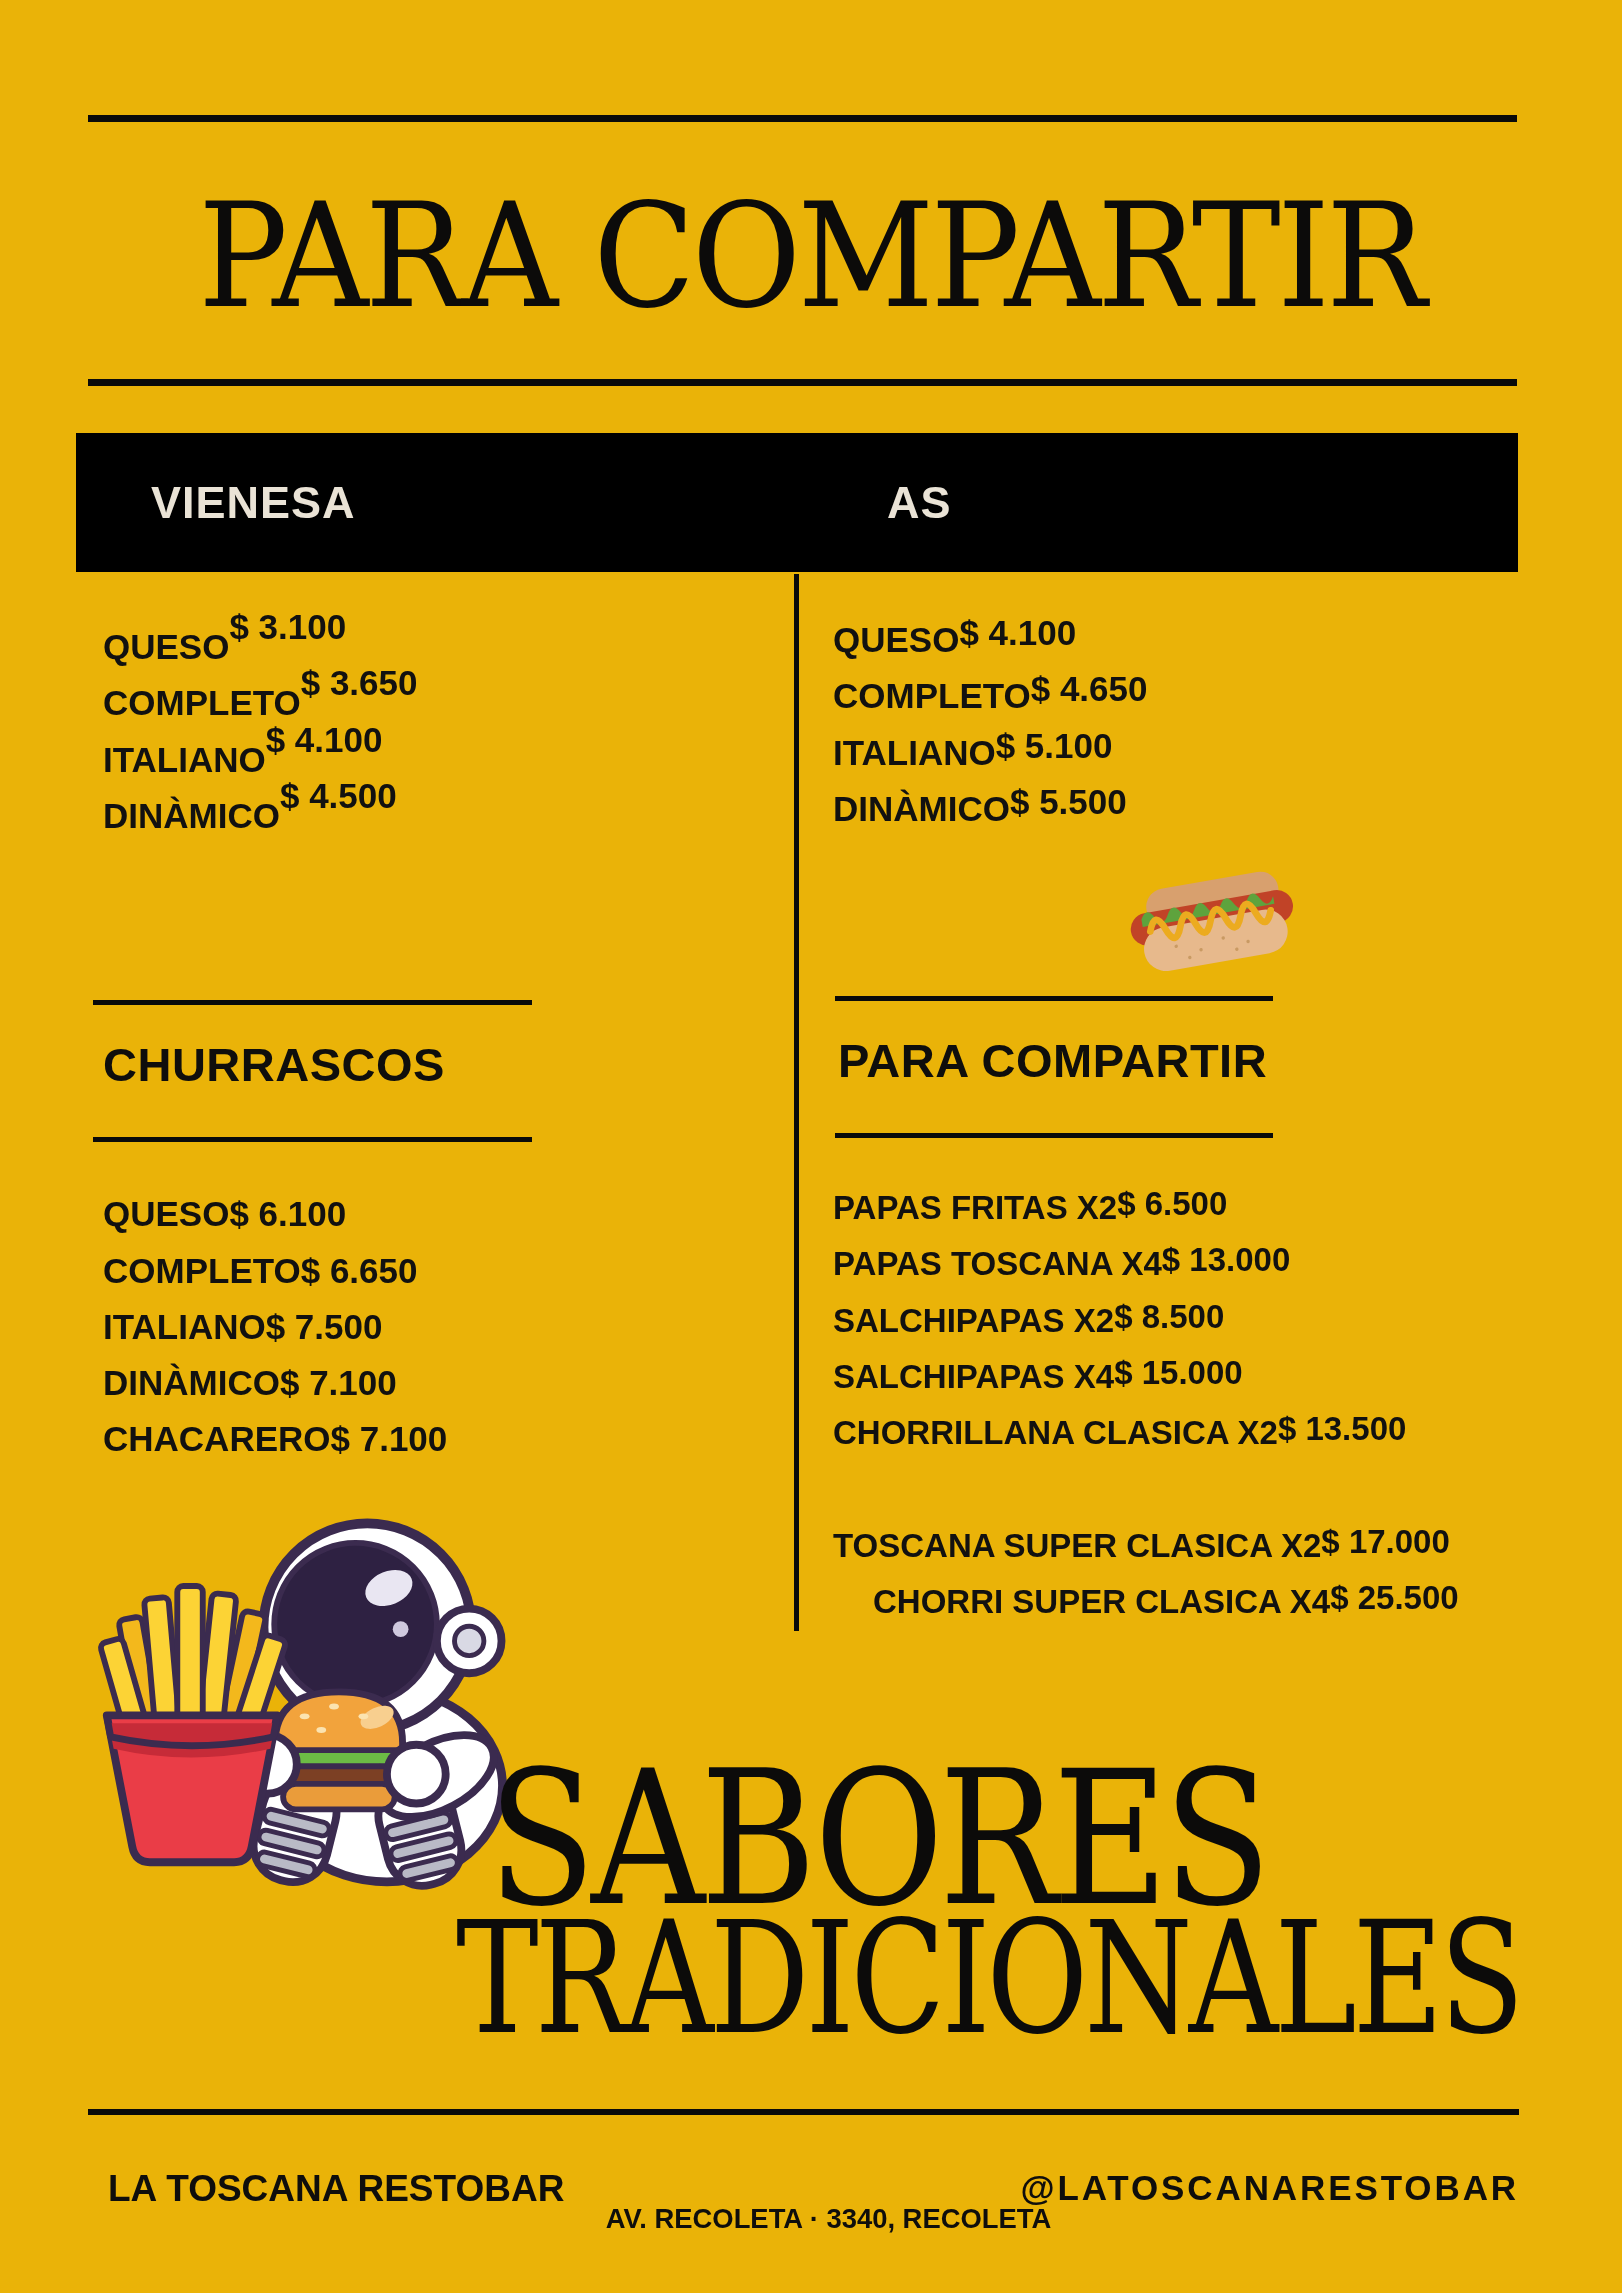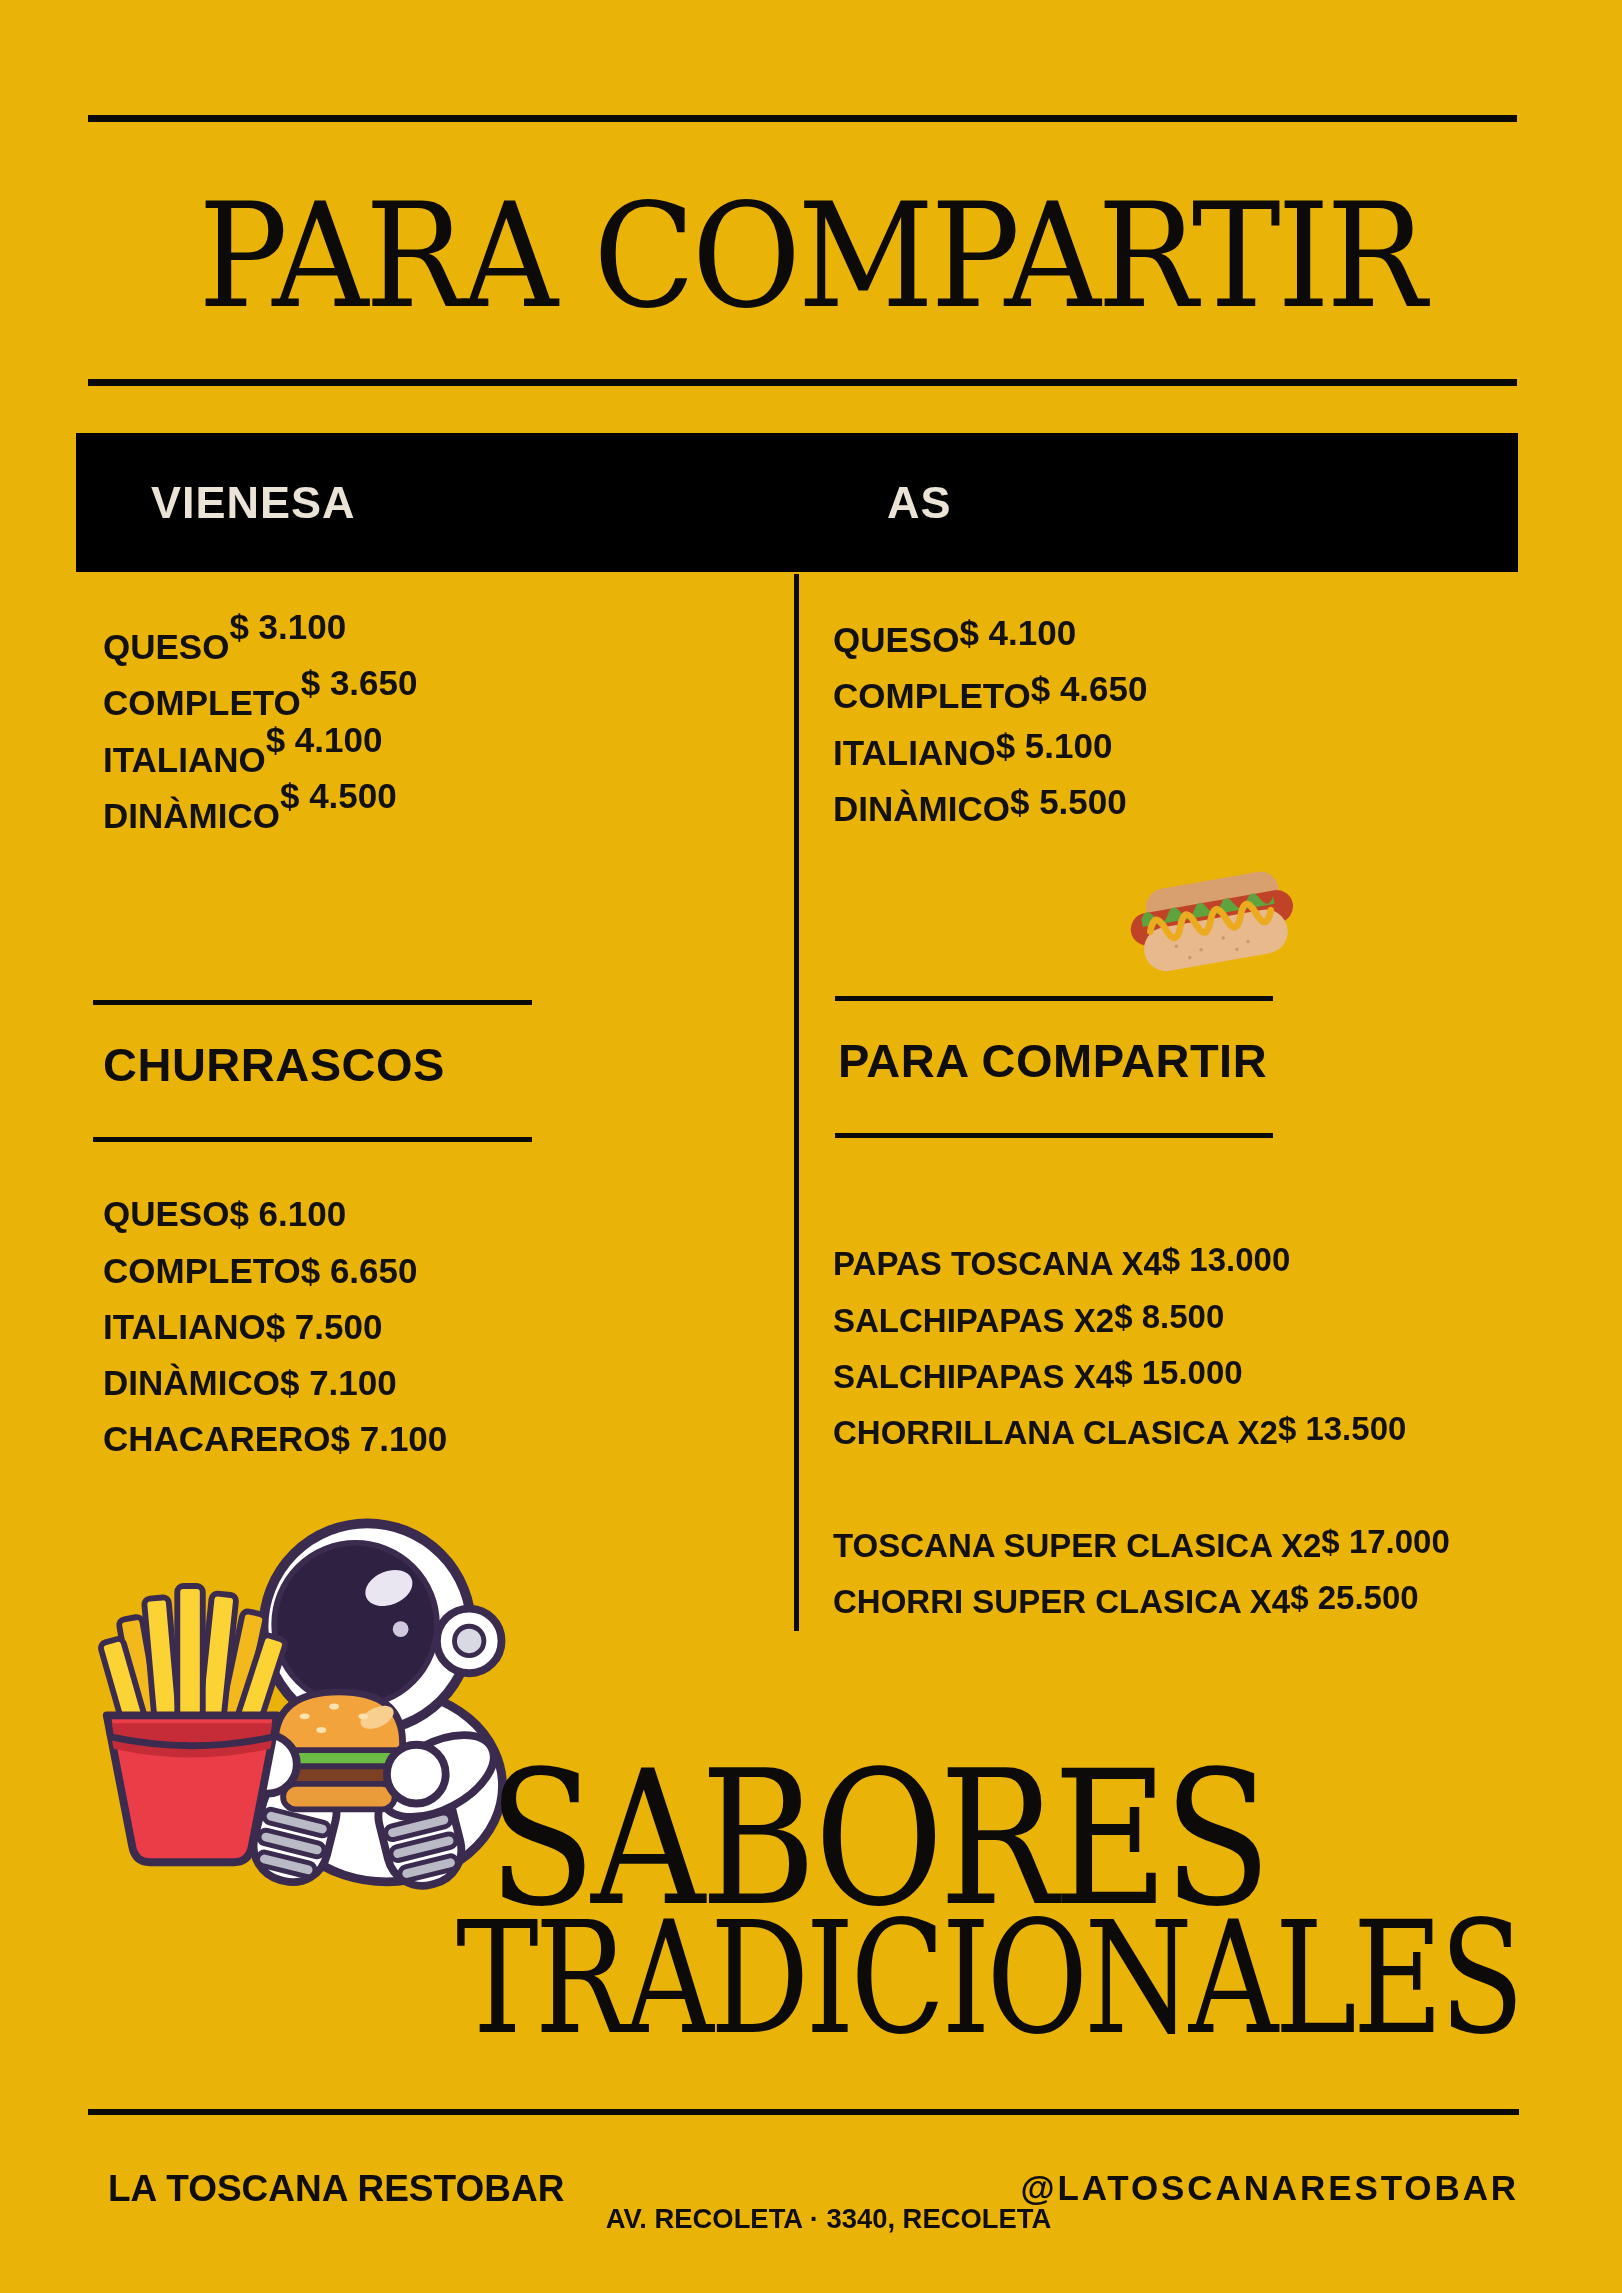--- a/index.html
+++ b/index.html
@@ -115,41 +115,45 @@
   </div>
   <div class="row row-left" style="top:1419px;">
     <span>CHACARERO</span>
     <span class="price">$ 7.100</span>
   </div>
 
   <div class="hr" style="left:835px;top:996px;width:438px;height:4.9px;"></div>
   <div class="sec-title" style="left:838px;top:1033px;">PARA COMPARTIR</div>
   <div class="hr" style="left:835px;top:1133px;width:438px;height:4.9px;"></div>
 
+  <div class="row row-right small" style="top:1189px;">
+    <span>PAPAS FRITAS X2</span>
+    <span class="price p-price">$ 6.500</span>
+  </div>
   <div class="row row-right small" style="top:1245px;">
     <span>PAPAS TOSCANA X4</span>
     <span class="price p-price">$ 13.000</span>
   </div>
   <div class="row row-right small" style="top:1302px;">
     <span>SALCHIPAPAS X2</span>
     <span class="price p-price">$ 8.500</span>
   </div>
   <div class="row row-right small" style="top:1358px;">
     <span>SALCHIPAPAS X4</span>
     <span class="price p-price">$ 15.000</span>
   </div>
   <div class="row row-right small" style="top:1414px;">
     <span>CHORRILLANA CLASICA X2</span>
     <span class="price p-price">$ 13.500</span>
   </div>
   <div class="row row-right small" style="top:1527px;">
     <span>TOSCANA SUPER CLASICA X2</span>
     <span class="price p-price">$ 17.000</span>
   </div>
-  <div class="row row-right small" style="top:1583px;">
+  <div class="row row-right small" style="top:1583px;margin-left:40px;">
     <span>CHORRI SUPER CLASICA X4</span>
     <span class="price p-price">$ 25.500</span>
   </div>
 
   <svg class="illus" style="left:93px;top:1492px;" width="436" height="431" viewBox="0 0 445 440">
     <g stroke="#3b2b4f" stroke-linejoin="round" stroke-linecap="round">
 
       <ellipse cx="300" cy="300" rx="118" ry="98" fill="#ffffff" stroke-width="9"></ellipse>
 
       <g transform="rotate(14 205 345)">

